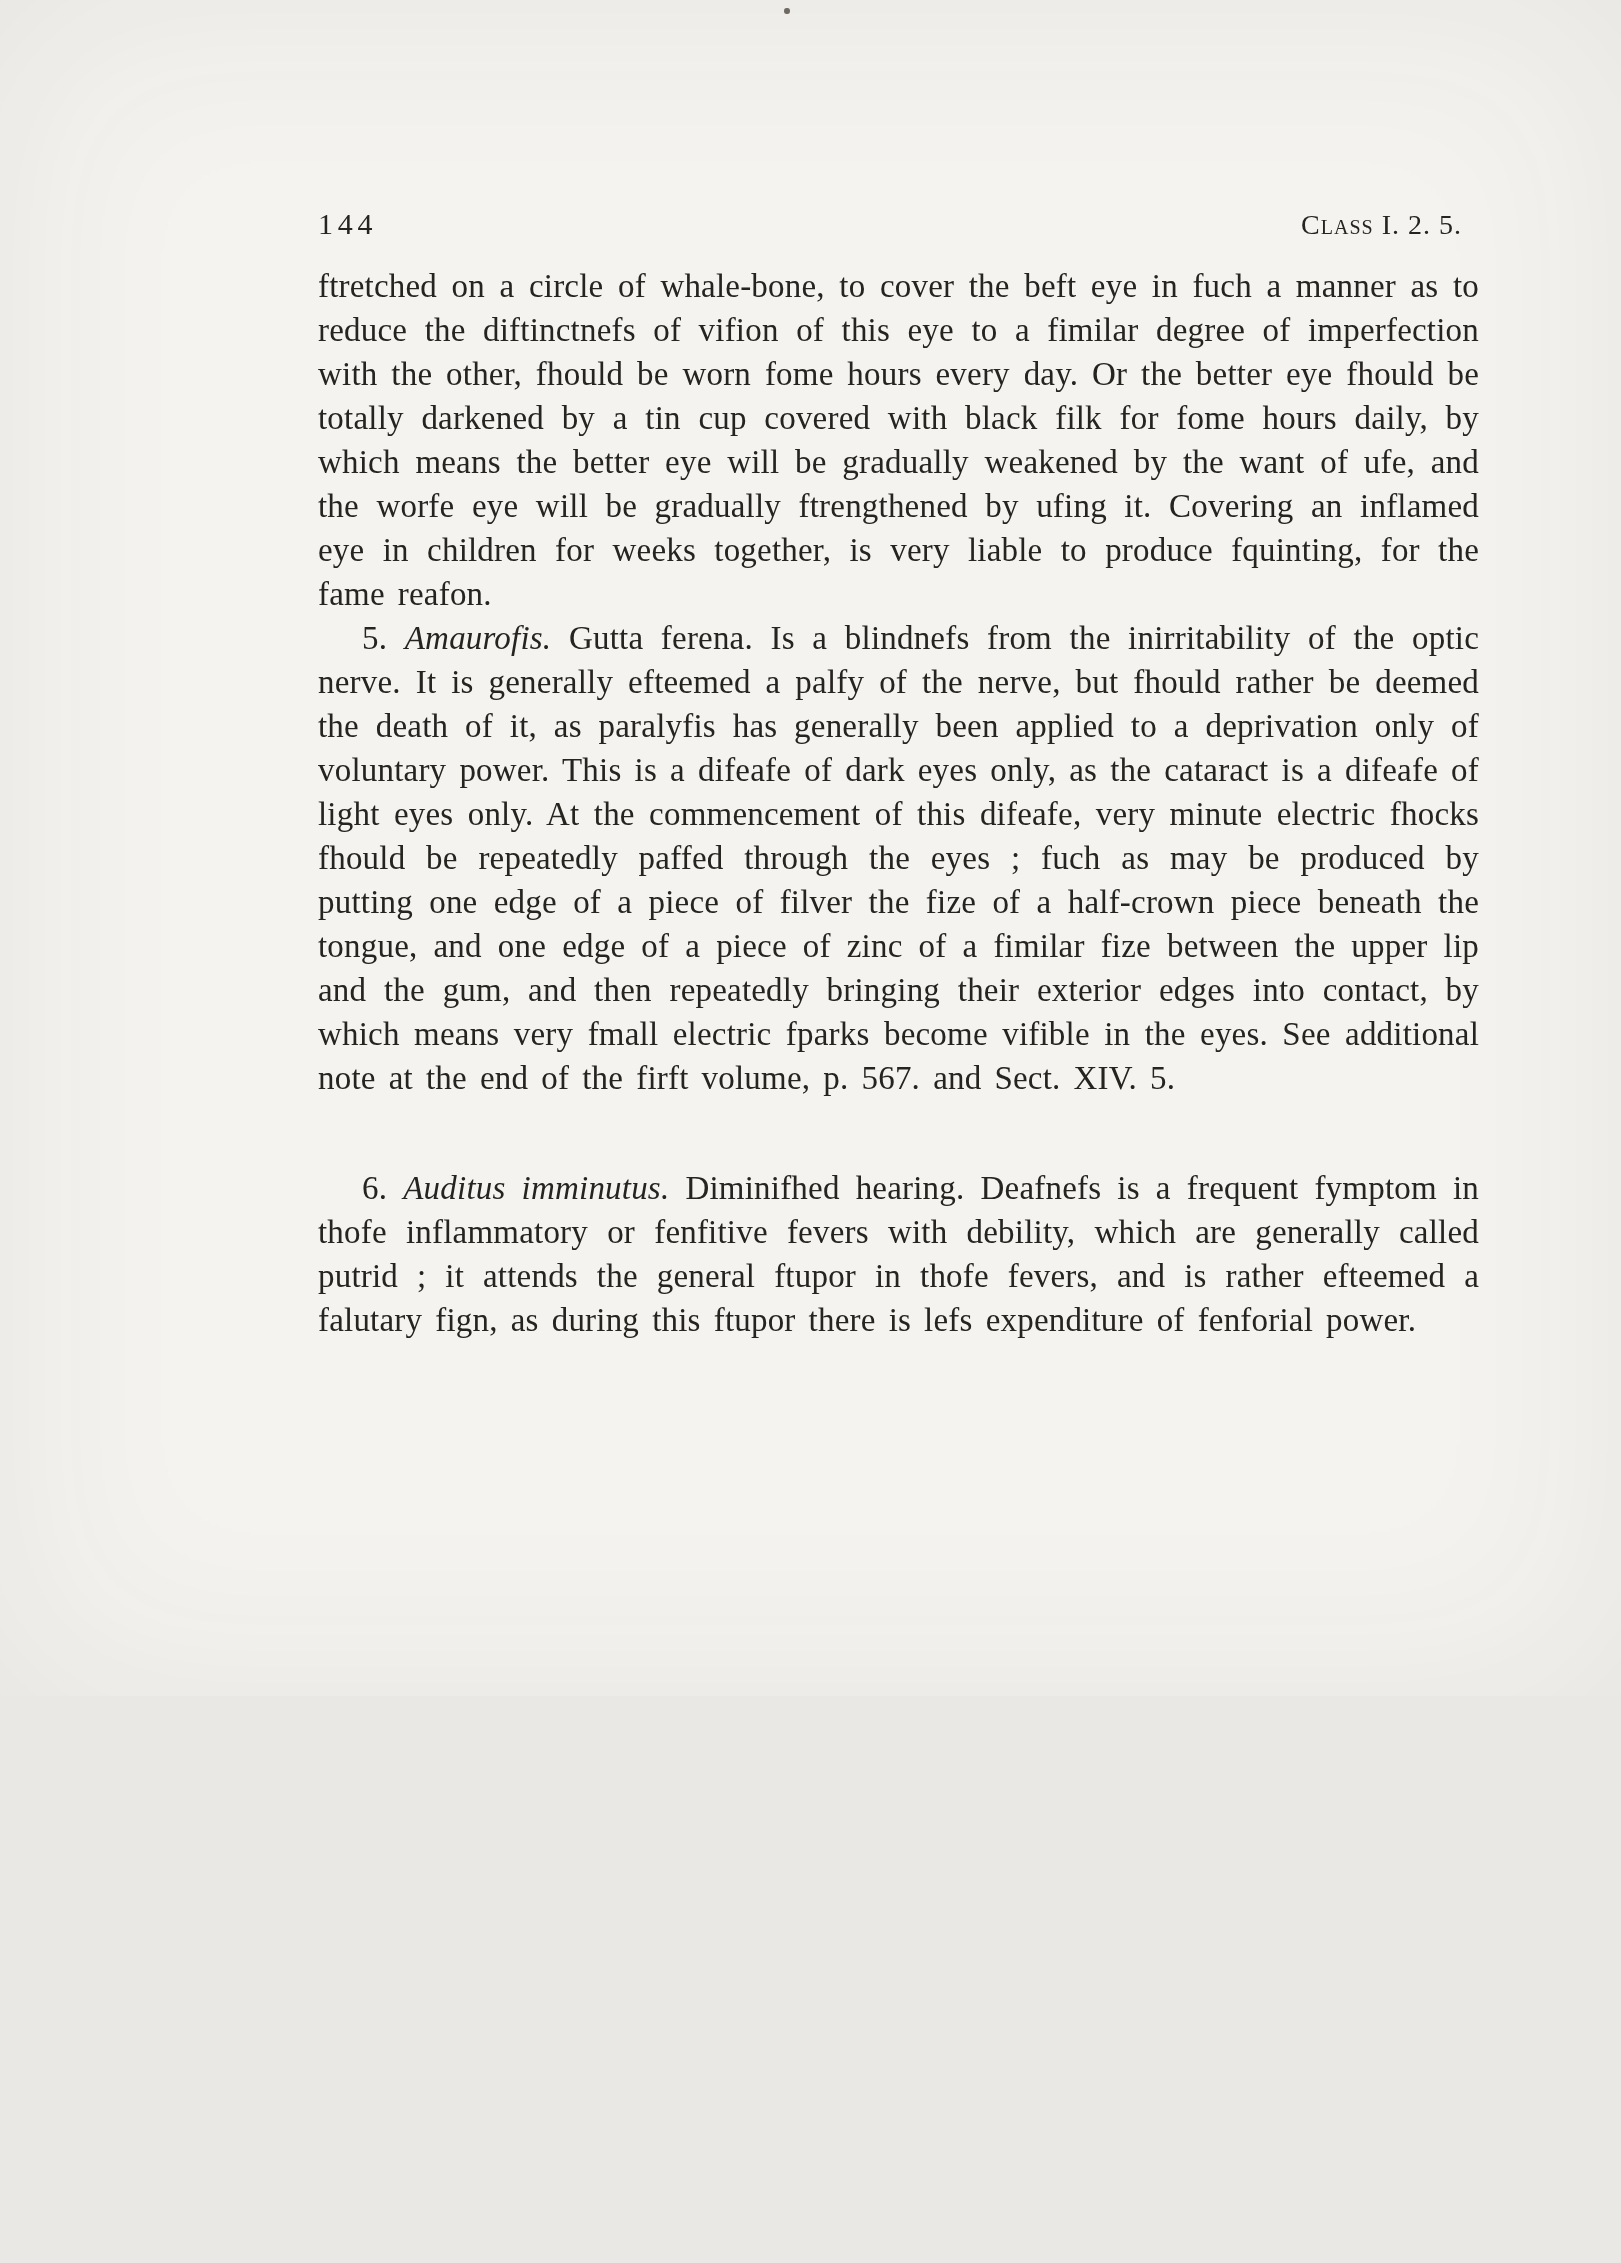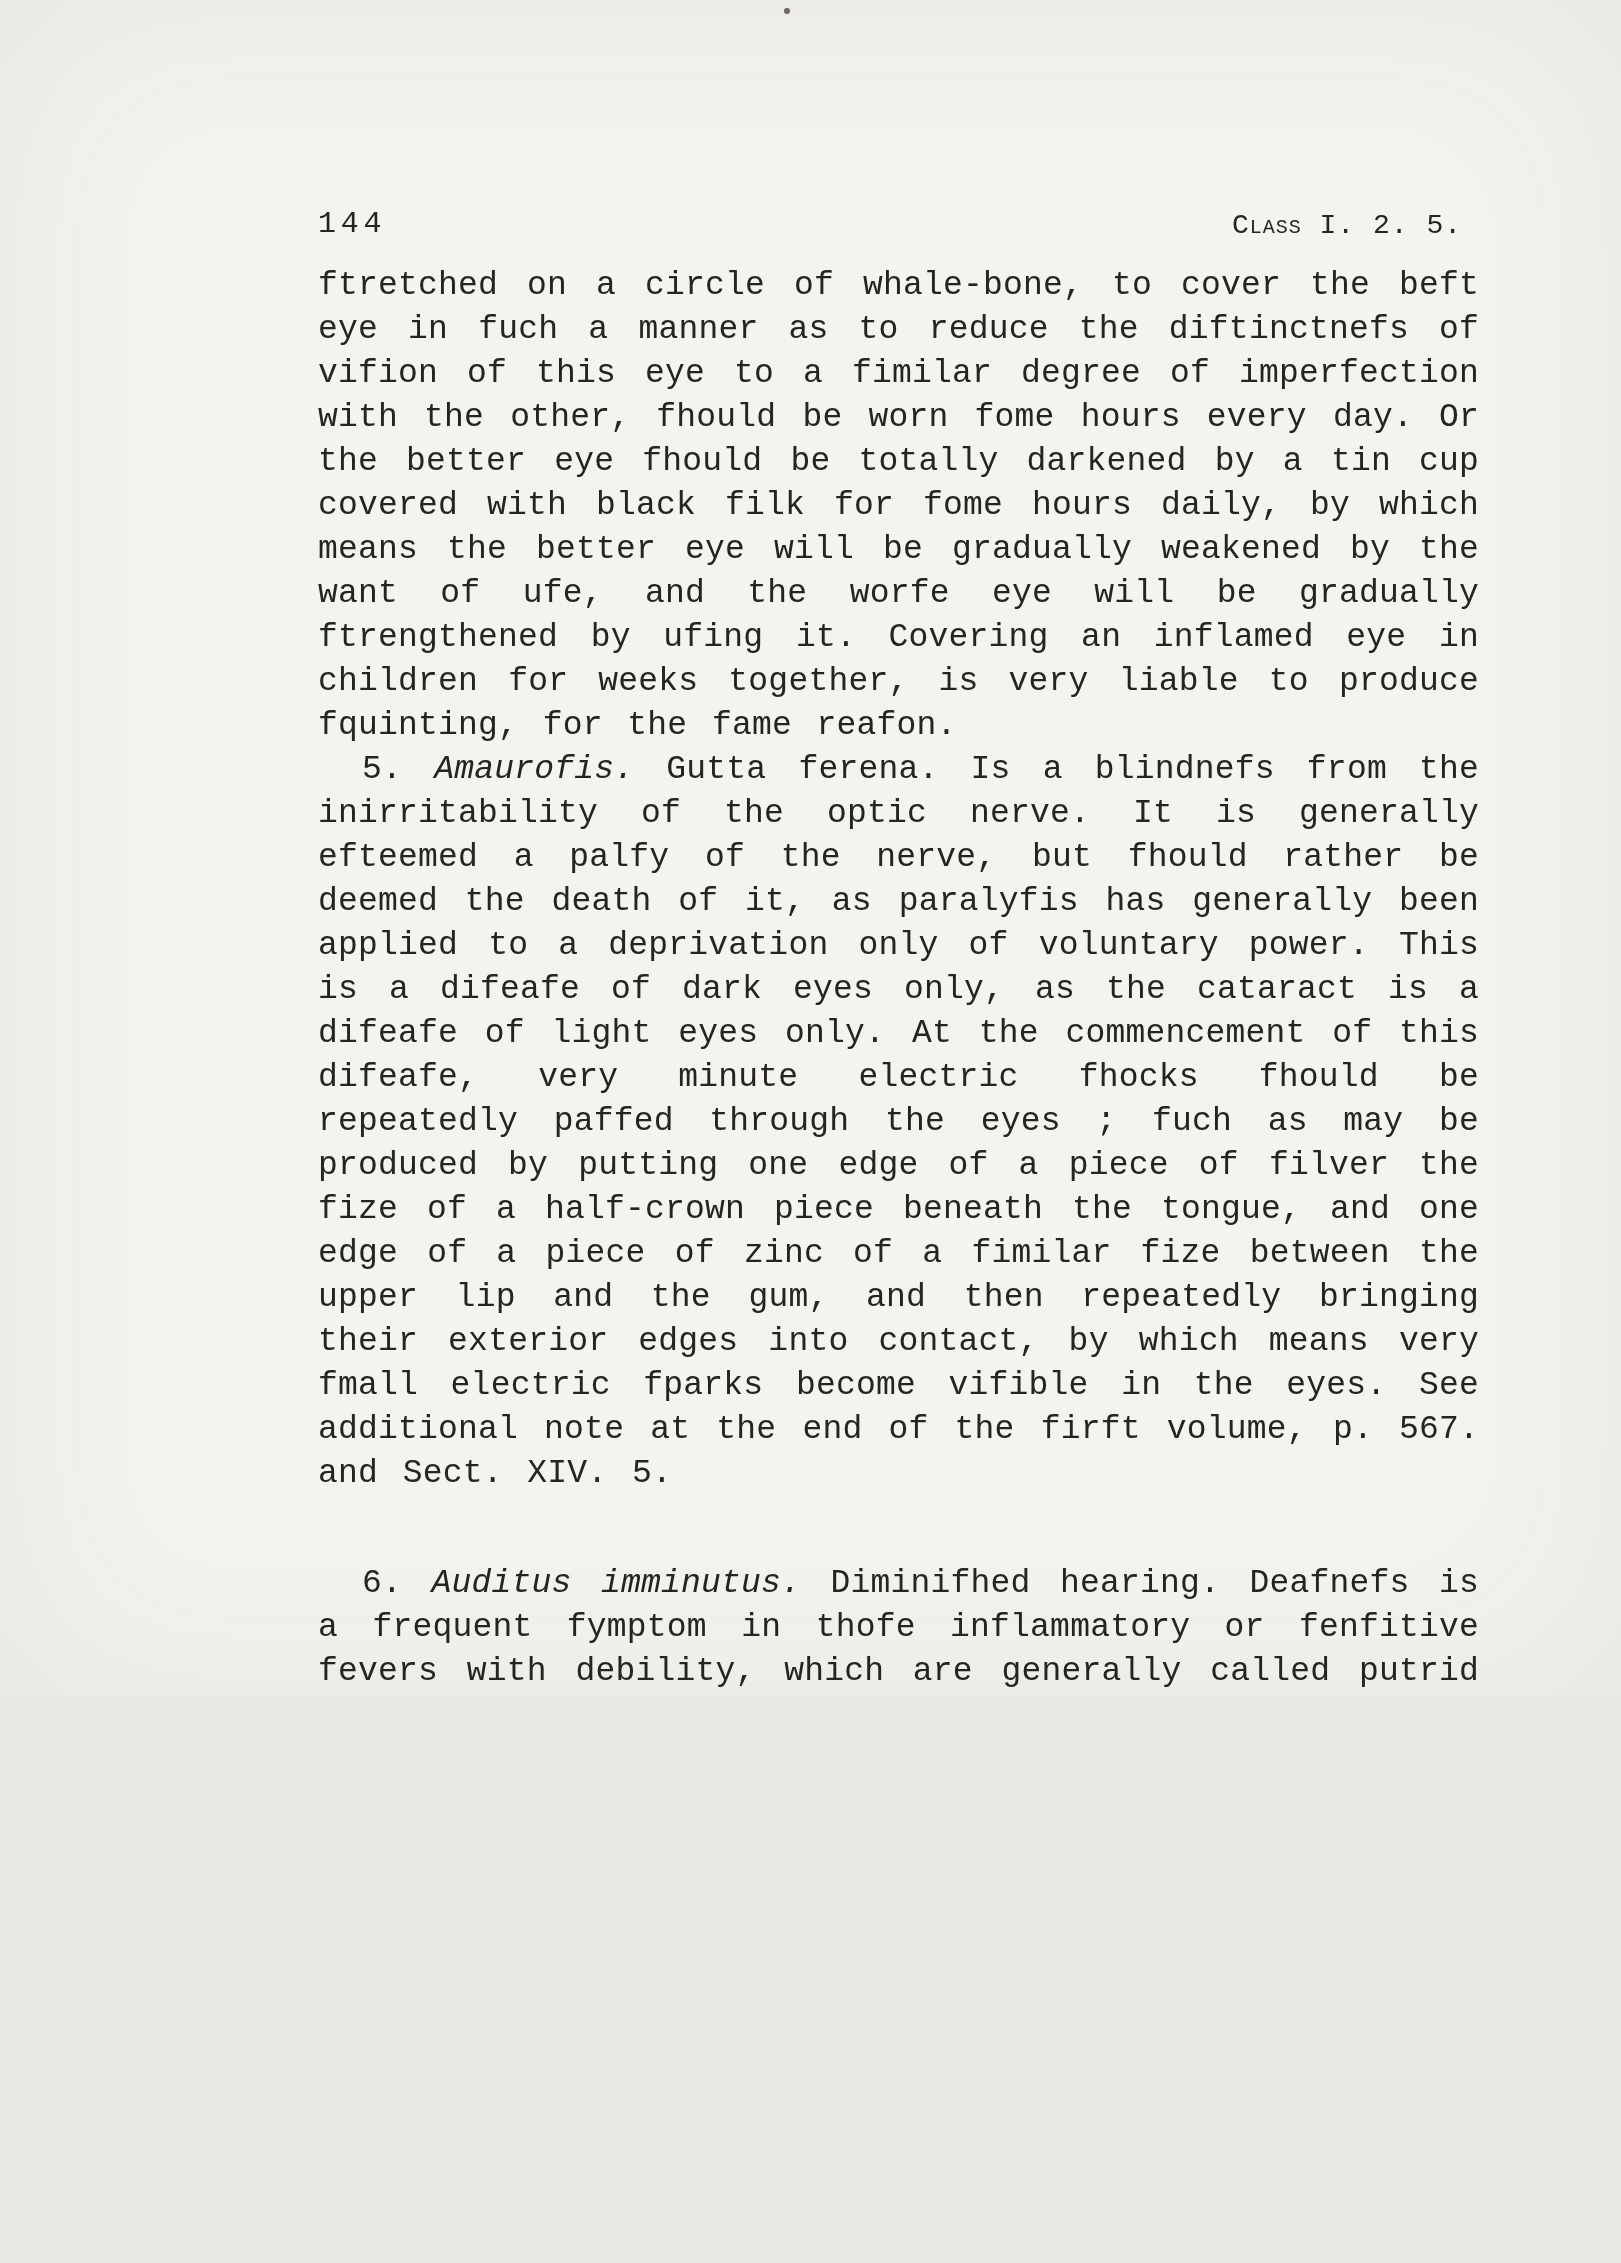--- a/index.html
+++ b/index.html
@@ -6,21 +6,21 @@
     margin: 0;
     padding: 0;
     background: #e9e8e5;
   }
   .page {
     position: relative;
     width: 1621px;
     height: 1696px;
     background: #f4f3f0;
     box-shadow: inset 0 0 210px rgba(60,55,45,0.07);
-    font-family: Liberation Mono, monospace;
+    font-family: Liberation Serif, serif;
     color: #26241f;
     overflow: hidden;
   }
   .text-block {
     position: absolute;
     left: 318px;
     top: 191px;
     width: 1161px;
   }
   .page-header {
@@ -95,23 +95,20 @@
 
     <div class="body-text">
 
       <p class="para-continuation">ftretched on a circle of whale-bone, to cover the beft eye in fuch a manner as to reduce the diftinctnefs of vifion of this eye to a fimilar degree of imperfection with the other, fhould be worn fome hours every day. Or the better eye fhould be totally darkened by a tin cup covered with black filk for fome hours daily, by which means the better eye will be gradually weakened by the want of ufe, and the worfe eye will be gradually ftrengthened by ufing it. Covering an inflamed eye in children for weeks together, is very liable to produce fquinting, for the fame reafon.</p>
 
       <p class="para-amaurosis"><span>5. </span><span class="it">Amaurofis.</span><span> Gutta ferena. Is a blindnefs from the inirritability of the optic nerve. It is generally efteemed a palfy of the nerve, but fhould rather be deemed the death of it, as paralyfis has generally been applied to a deprivation only of voluntary power. This is a difeafe of dark eyes only, as the cataract is a difeafe of light eyes only. At the commencement of this difeafe, very minute electric fhocks fhould be repeatedly paffed through the eyes ; fuch as may be produced by putting one edge of a piece of filver the fize of a half-crown piece beneath the tongue, and one edge of a piece of zinc of a fimilar fize between the upper lip and the gum, and then repeatedly bringing their exterior edges into contact, by which means very fmall electric fparks become vifible in the eyes. See additional note at the end of the firft volume, p. 567. and Sect. XIV. 5.</span></p>
 
 
       <p class="para-auditus"><span>6. </span><span class="it">Auditus imminutus.</span><span> Diminifhed hearing. Deafnefs is a frequent fymptom in thofe inflammatory or fenfitive fevers with debility, which are generally called putrid ; it attends the general ftupor in thofe fevers, and is rather efteemed a falutary fign, as during this ftupor there is lefs expenditure of fenforial power.</span></p>
 
-      <div class="catchword-row">
-        <span>In</span>
-      </div>
 
     </div>
   </div>
 
   <span class="speck speck-left-1"></span>
   <span class="speck speck-left-2"></span>
 
 </div>
 
 

